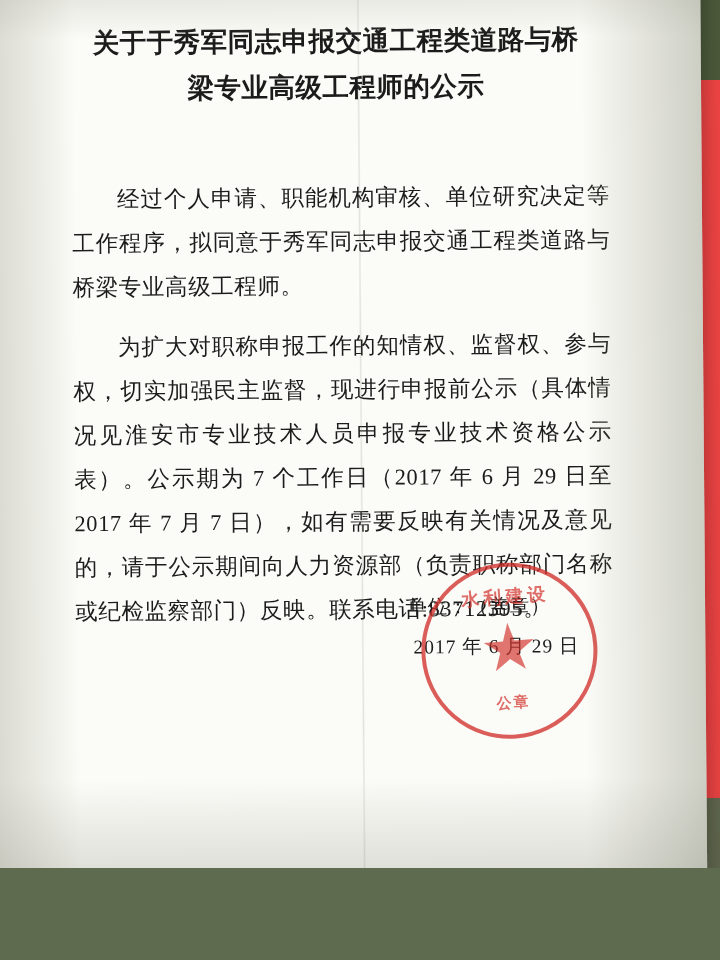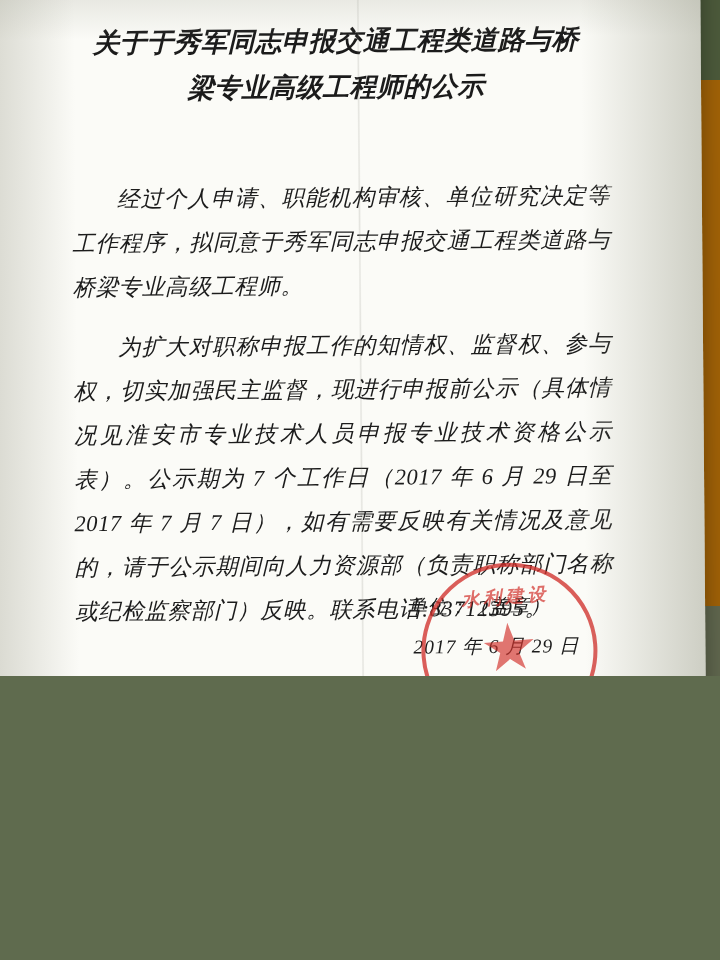--- a/index.html
+++ b/index.html
@@ -10,24 +10,23 @@
     width: 720px;
     height: 960px;
     overflow: hidden;
     background: #5f6b4e;
     font-family: "Liberation Serif", "DejaVu Serif", serif;
   }
 
   #photo {
     position: relative;
     width: 720px;
-    height: 676px;
+    height: 868px;
     overflow: hidden;
-    background: #a16207;
-    font-style: italic;
+    background: #ef4444;
   }
 
   
   #bg-top-right {
     position: absolute;
     top: 0; right: 0;
     width: 120px; height: 80px;
     background: #4c5a3b;
   }
   #bg-bottom {

